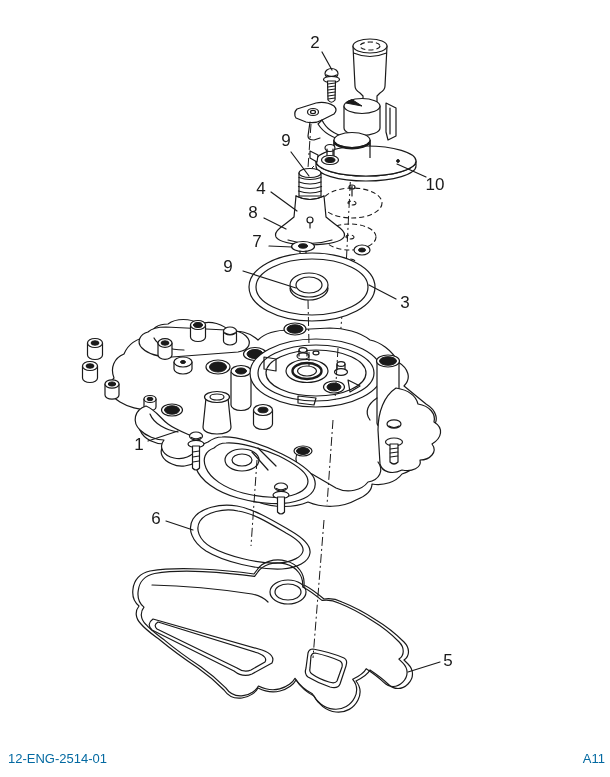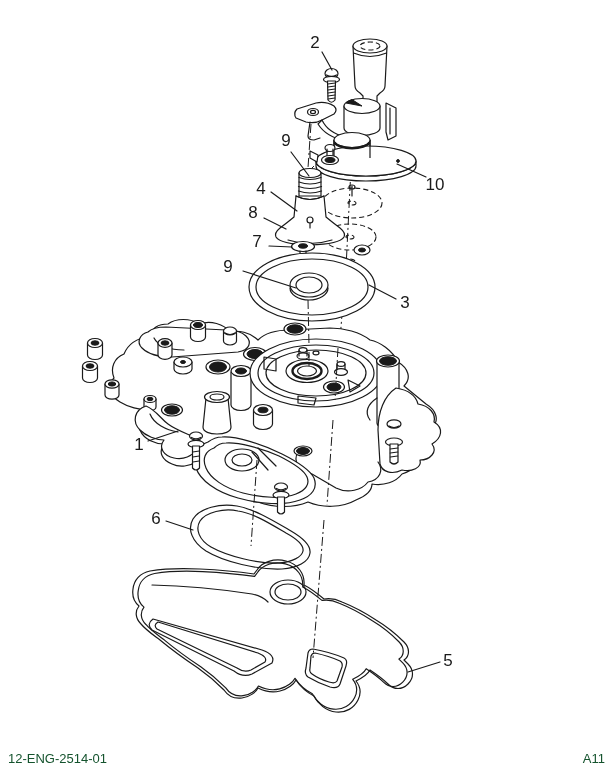--- a/index.html
+++ b/index.html
@@ -24,21 +24,21 @@
     transform: translate(-50%, -50%);
     font-size: 17px;
     color: #1a1a1a;
     line-height: 1;
     white-space: nowrap;
   }
   .footer-text {
     position: absolute;
     top: 752px;
     font-size: 13px;
-    color: #14532d;
+    color: #0369a1;
     line-height: 1;
   }
   .footer-left  { left: 8px; }
   .footer-right { right: 5px; margin-left: 41px; }
 </style>
 </head>
 <body>
 
 <div class="page">
 

